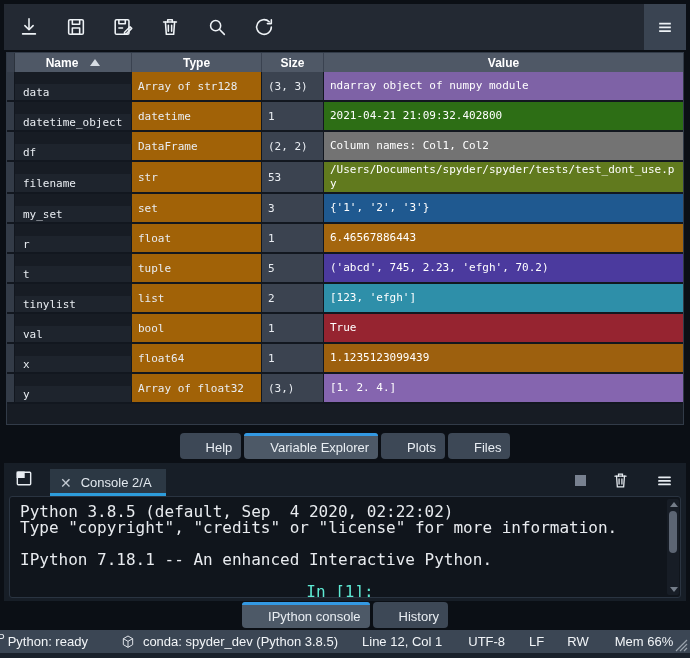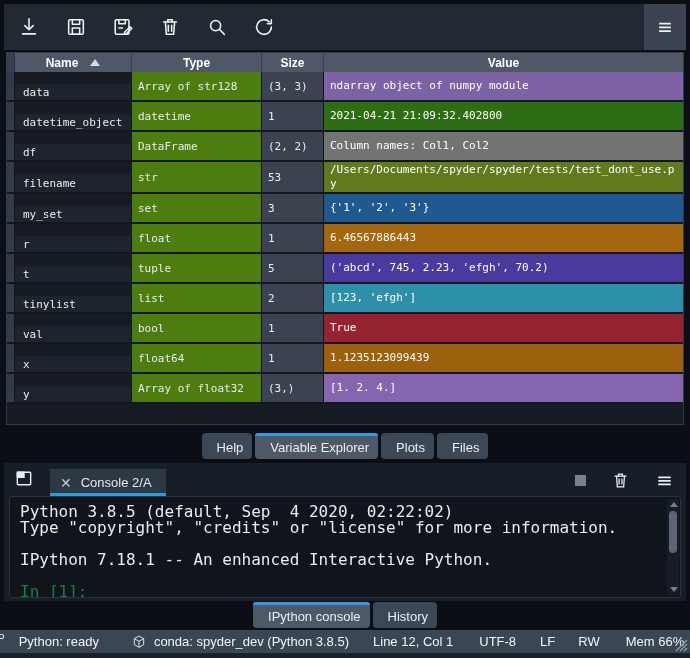--- a/index.html
+++ b/index.html
@@ -40,31 +40,31 @@
     border-left:5px solid transparent; border-right:5px solid transparent;
     border-bottom:7px solid #d6dce3;
   }
   .trow { display:grid; grid-template-columns:8px 117px 130px 62px 1fr; min-height:30px; border-bottom:2px solid #12171f; flex:0 0 auto; }
   .vh   { background:#333b47; border-right:1px solid #12171f; }
   .cell {
     font-family:"DejaVu Sans Mono",monospace; font-size:11px; color:#e9edf2;
     display:flex; align-items:center; padding:1px 6px;
   }
   .cname { background:#1e242d; border-right:1px solid #12171f; padding-left:8px;margin-top:12px; }
-  .ctype { background:#4d7c0f; border-right:1px solid #12171f; }
+  .ctype { background:#a16207; border-right:1px solid #12171f; }
   .csize { background:#3b4350; border-right:1px solid #12171f; }
   .cvalue { color:#ffffff; line-height:14px; overflow-wrap:anywhere; word-break:break-all; }
   
   .pane-tabs {
     position:absolute; top:431px; left:0; right:0; height:28px;
     display:flex; justify-content:center; align-items:flex-end; gap:3px;
   }
   .ptab {
     background:#3d4856; border:none; border-radius:4px; color:#e9eef3;
-    font-family:"Liberation Sans",sans-serif; font-size:13px; height:26px; padding:3px 9px 0 15px;
+    font-family:"Liberation Sans",sans-serif; font-size:13px; height:26px; padding:3px 9px 0 26px;
     position:relative; cursor:default;
   }
   .ptab.active { background:#4d5967; }
   .ptab.active::before {
     content:""; position:absolute; left:0; right:0; top:0; height:3px;
     background:#3399e3; border-radius:3px 3px 0 0;
   }
   
   .console-panel { position:absolute; top:463px; left:4px; right:4px; height:138px; background:#171e27; }
   .console-header { position:relative; height:33px; }
@@ -83,21 +83,21 @@
   .trash-btn svg, .cmenu-btn svg { stroke:#e8edf2; fill:none; stroke-width:1.6; stroke-linecap:round; }
   .cmenu-btn { right:12px; }
   .console-body {
     position:absolute; top:33px; left:5px; right:5px; bottom:3px;
     background:#10151c; border:1px solid #2a3441; border-radius:3px;
     padding:7px 20px 6px 10px;
     font-family:"DejaVu Sans Mono",monospace; font-size:16px; line-height:16px; color:#e8ebef;
     overflow:hidden;
   }
   .cline { white-space:pre-wrap; min-height:16px; }
-  .prompt { color:#15803d; }
+  .prompt { color:#5eead4;text-align:center; }
   .scrollbar { position:absolute; top:36px; right:7px; bottom:6px; width:12px; background:#171d26; border-radius:2px; }
   .sb-arrow { position:absolute; left:3px; width:0; height:0; border-left:4px solid transparent; border-right:4px solid transparent; }
   .sb-up   { top:3px; border-bottom:5px solid #747d89; }
   .sb-down { bottom:3px; border-top:5px solid #747d89; }
   .sb-thumb { position:absolute; left:2px; top:12px; width:8px; height:42px; background:#5c6573; border-radius:4px; }
   
   .console-tabs {
     position:absolute; top:601px; left:0; right:0; height:27px;
     display:flex; justify-content:center; align-items:flex-end; gap:3px;
   }
@@ -318,21 +318,21 @@
     </div>
   </div>
 
   <div class="console-tabs">
       <button class="ptab active">IPython console</button>
       <button class="ptab">History</button>
     </div>
 
   <div class="statusbar">
     <span class="sitem lsp-p">P</span>
-    <span class="sitem" style="margin-left:14px">Python: ready</span>
+    <span class="sitem" style="margin-left:3px">Python: ready</span>
     <span class="sitem cube" style="margin-left:32px">
       <svg width="16" height="16" viewBox="0 0 24 24">
           <path d="M12 3l7 4v9l-7 4-7-4V7z"></path>
           <path d="M5 7l7 4 7-4"></path>
           <path d="M12 11v9"></path>
         </svg>
     </span>
     <span class="sitem">conda: spyder_dev (Python 3.8.5)</span>
     <span class="sitem" style="margin-left:24px">Line 12, Col 1</span>
     <span class="sitem" style="margin-left:26px">UTF-8</span>

